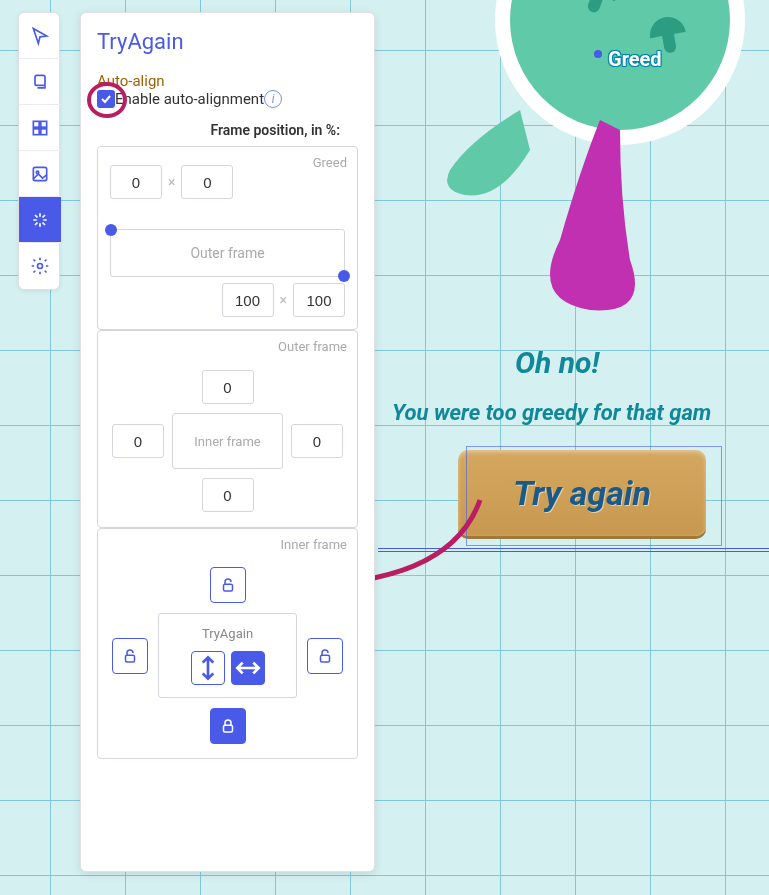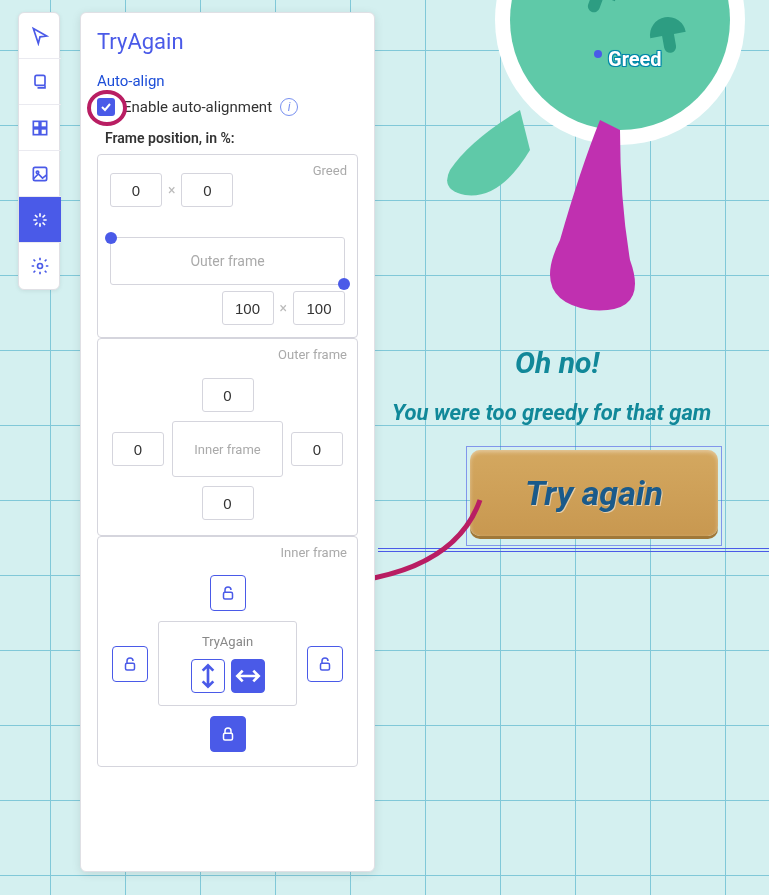--- a/index.html
+++ b/index.html
@@ -49,25 +49,24 @@
   overflow-y: auto;
   z-index: 9;
 }
 .panel::-webkit-scrollbar { width: 8px; }
 .panel::-webkit-scrollbar-thumb { background: #ccc; border-radius: 4px; }
 .panel h1 {
   font-size: 22px; font-weight: 400;
   color: #4a5ae8; margin-bottom: 18px;
 }
 .section-label {
-  font-size: 15px; color: #1d4ed8;
-  margin-bottom: 8px;
+  font-size: 15px; color: #a16207;
 }
 .checkbox-row {
-  display: flex; align-items: center; gap: 8px;
+  display: flex; align-items: center; 
   font-size: 15px; color: #333; margin-bottom: 14px;
   position: relative;
 }
 .checkbox {
   width: 18px; height: 18px;
   background: #4a5ae8; border-radius: 3px;
   display: flex; align-items: center; justify-content: center;
 }
 .checkbox svg { width: 12px; height: 12px; }
 .annot-circle {
@@ -80,21 +79,22 @@
 .info-icon {
   width: 18px; height: 18px;
   border: 1.5px solid #7890f0;
   border-radius: 50%;
   color: #7890f0;
   font-size: 12px; font-style: italic;
   display: inline-flex; align-items: center; justify-content: center;
 }
 .field-label {
   font-size: 14px; font-weight: 600; color: #333;
-  margin: 12px 8px 8px;
+  margin: 12px 18px 8px;
+  text-align: right;
 }
 .box {
   border: 1px solid #d5d5dd; border-radius: 4px;
   padding: 12px; position: relative;
 }
 .corner-label {
   position: absolute; right: 10px; top: 8px;
   font-size: 13px; color: #aaa;
 }
 .outer-frame-box {
@@ -177,21 +177,21 @@
   position: absolute; left: 515px; top: 345px;
   font-size: 30px; font-weight: 700; font-style: italic;
   color: #118899;
 }
 .greedy-line {
   position: absolute; left: 392px; top: 400px; right: 0;
   font-size: 22px; font-weight: 700; font-style: italic;
   color: #118899; white-space: nowrap;
 }
 .try-again-btn {
-  position: absolute; left: 470px; top: 450px;
+  position: absolute; left: 458px; top: 450px;
   width: 248px; height: 86px;
   background: linear-gradient(#d4a860, #c89850);
   border-radius: 10px;
   box-shadow: inset 0 2px 4px rgba(255,255,255,0.4), 0 3px 0 #a07838;
   display: flex; align-items: center; justify-content: center;
   font-size: 34px; font-weight: 700; font-style: italic;
   color: #1a5a8a;
   text-shadow: 1px 1px 0 rgba(255,255,255,0.5);
 }
 .sel-box {

